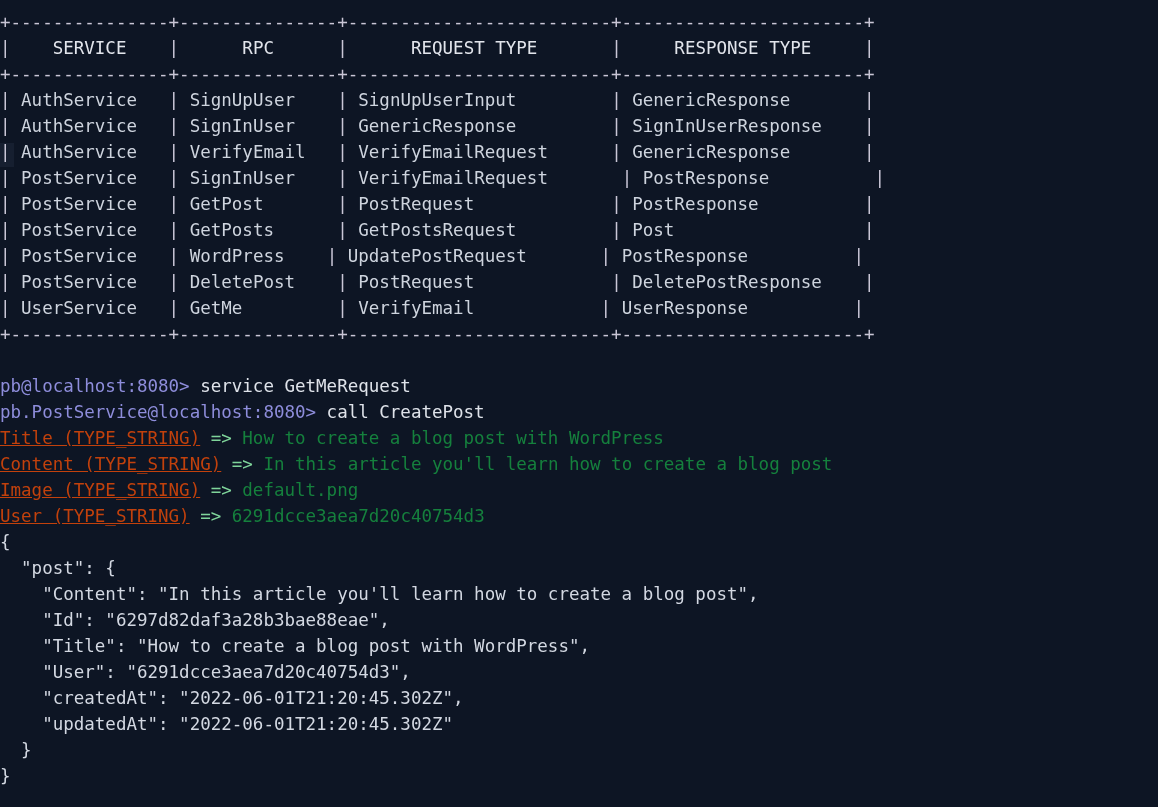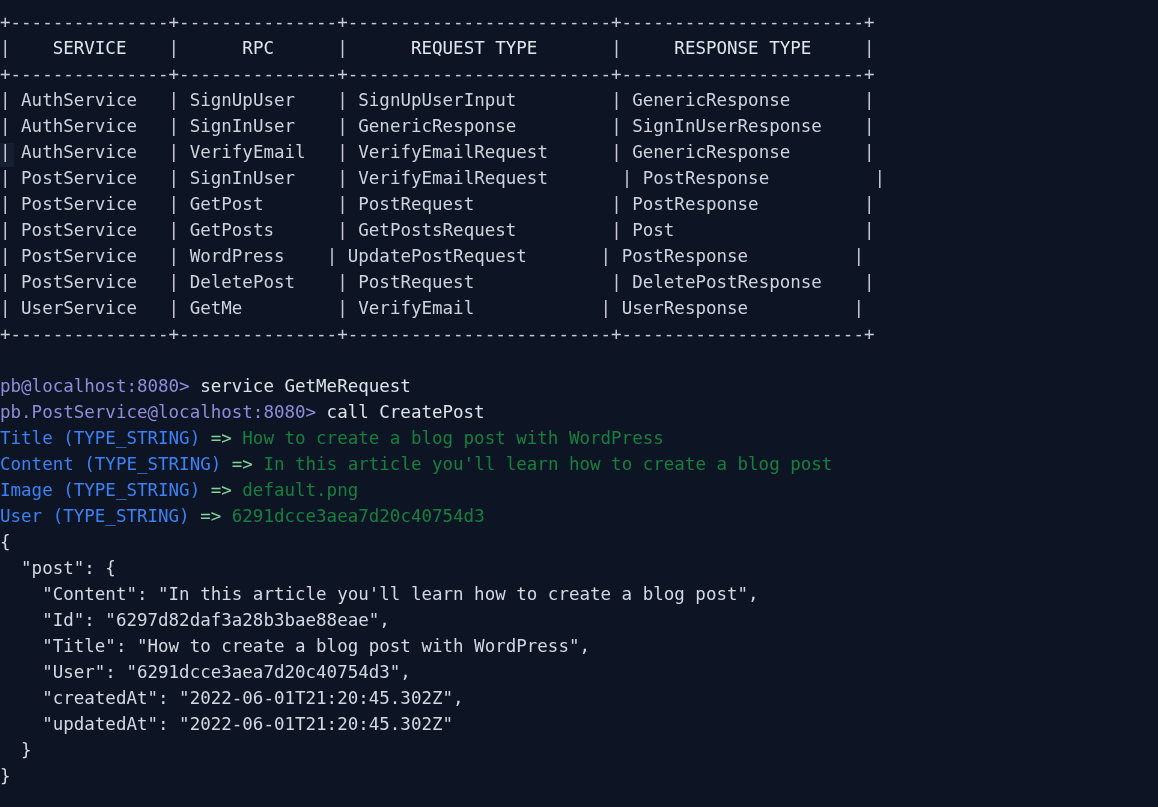--- a/index.html
+++ b/index.html
@@ -77,21 +77,22 @@
   .io {
     padding: 0 0 0 34px;
   }
   .prompt {
     color: #8e8ddb;
   }
   .cmd {
     color: #dfe3ea;
   }
   .field {
-    color: #3b82f6;
+    color: #c2410c;
+    text-decoration: underline;
   }
   .arrow {
     color: #7fd49a;
   }
   .value {
     color: #15803d;
   }
   .json {
     color: #d3d8e2;
   }

